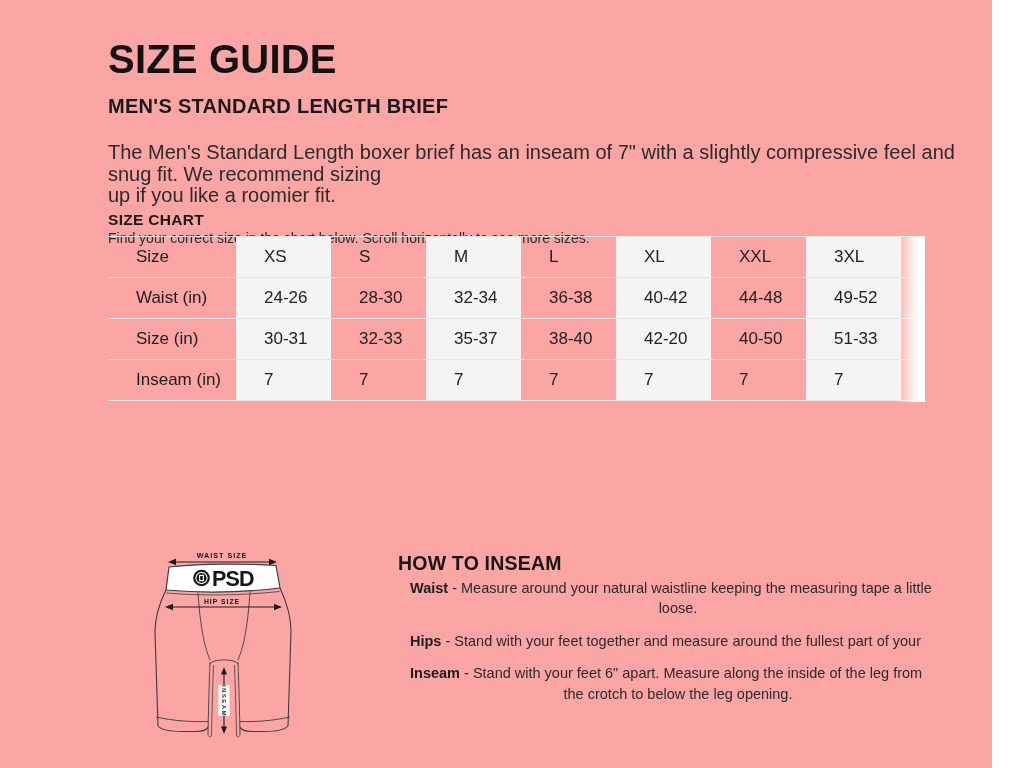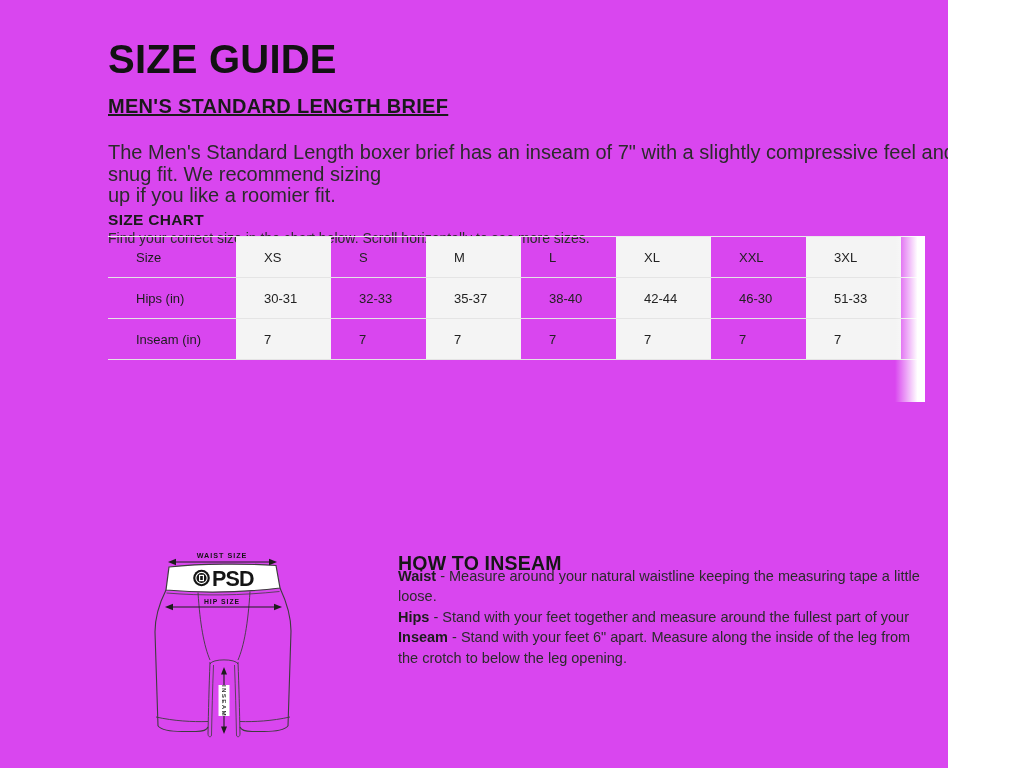--- a/index.html
+++ b/index.html
@@ -1,34 +1,35 @@
 <!DOCTYPE html>
 <html><head>
 <meta charset="utf-8">
 <style>
   html,body{margin:0;padding:0;background:#ffffff;}
   .page{
     position:relative;
     width:948px;height:768px;
-    background:#d946ef;
+    background:#fca5a5;
     font-family:"Liberation Sans","DejaVu Sans",sans-serif;
     color:#1c1c1c;
     overflow:hidden;
+    padding-left:44px;
   }
   .abs{position:absolute;}
 
   .title{
     left:108px;top:12px;
     font-size:40px;font-weight:700;line-height:1;
     letter-spacing:0.2px;color:#121212;
   }
   .subtitle{
     left:108px;top:79px;
     font-size:20px;font-weight:700;line-height:1;
-    letter-spacing:0.3px;color:#1a1a1a;text-decoration:underline;
+    letter-spacing:0.3px;color:#1a1a1a;
   }
   .desc{
     left:108px;top:122px;width:860px;
     font-size:20px;line-height:21.5px;color:#2b2b2b;
   }
   .desc span{display:block;}
 
   .chart-heading{
     left:108px;top:200px;
     font-size:15.5px;font-weight:600;line-height:1;
@@ -39,21 +40,21 @@
     font-size:14px;line-height:1;color:#2b2b2b;
   }
 
   .table-wrap{
     left:108px;top:236px;width:817px;height:166px;
     overflow:hidden;
   }
   table.size-table{
     border-collapse:separate;border-spacing:0;
     table-layout:fixed;width:817px;
-    font-size:13px;color:#222222;
+    font-size:17px;color:#222222;
   }
   table.size-table td,table.size-table th{
     height:40px;padding:0 0 0 28px;
     text-align:left;vertical-align:middle;
     border-bottom:1px solid #e4e4e4;
     font-weight:400;white-space:nowrap;
   }
   table.size-table tr:first-child th{border-top:1px solid #e9e9e9;}
   td.rowhead,th.rowhead{
     padding-left:24px;font-weight:700;color:#1c1c1c;
@@ -70,22 +71,22 @@
   .how-heading{
     left:398px;top:534px;
     font-size:19.5px;font-weight:700;line-height:1;
     letter-spacing:0.2px;color:#161616;
   }
   .measure-text{
     left:398px;top:566px;width:560px;
     font-size:14.5px;line-height:20.4px;color:#2b2b2b;
   }
   .measure-text .lbl{font-weight:700;color:#1c1c1c;}
-  .measure-text .l2{display:block;}
-  .measure-item{margin:0;}
+  .measure-text .l2{display:block;text-align:center;}
+  .measure-item{margin:12px;}
 
   svg text{font-family:"Liberation Sans","DejaVu Sans",sans-serif;}
 </style>
 </head>
 <body>
 
 <div class="page">
 
   <h1 class="abs title">SIZE GUIDE</h1>
 
@@ -119,27 +120,38 @@
           <th class="col-stripe">XS</th>
           <th>S</th>
           <th class="col-stripe">M</th>
           <th>L</th>
           <th class="col-stripe">XL</th>
           <th>XXL</th>
           <th class="col-stripe">3XL</th>
           <th></th>
         </tr>
         <tr>
-          <td class="rowhead">Hips (in)</td>
+          <td class="rowhead">Waist (in)</td>
+          <td class="col-stripe">24-26</td>
+          <td>28-30</td>
+          <td class="col-stripe">32-34</td>
+          <td>36-38</td>
+          <td class="col-stripe">40-42</td>
+          <td>44-48</td>
+          <td class="col-stripe">49-52</td>
+          <td></td>
+        </tr>
+        <tr>
+          <td class="rowhead">Size (in)</td>
           <td class="col-stripe">30-31</td>
           <td>32-33</td>
           <td class="col-stripe">35-37</td>
           <td>38-40</td>
-          <td class="col-stripe">42-44</td>
-          <td>46-30</td>
+          <td class="col-stripe">42-20</td>
+          <td>40-50</td>
           <td class="col-stripe">51-33</td>
           <td></td>
         </tr>
         <tr>
           <td class="rowhead">Inseam (in)</td>
           <td class="col-stripe">7</td>
           <td>7</td>
           <td class="col-stripe">7</td>
           <td>7</td>
           <td class="col-stripe">7</td>

